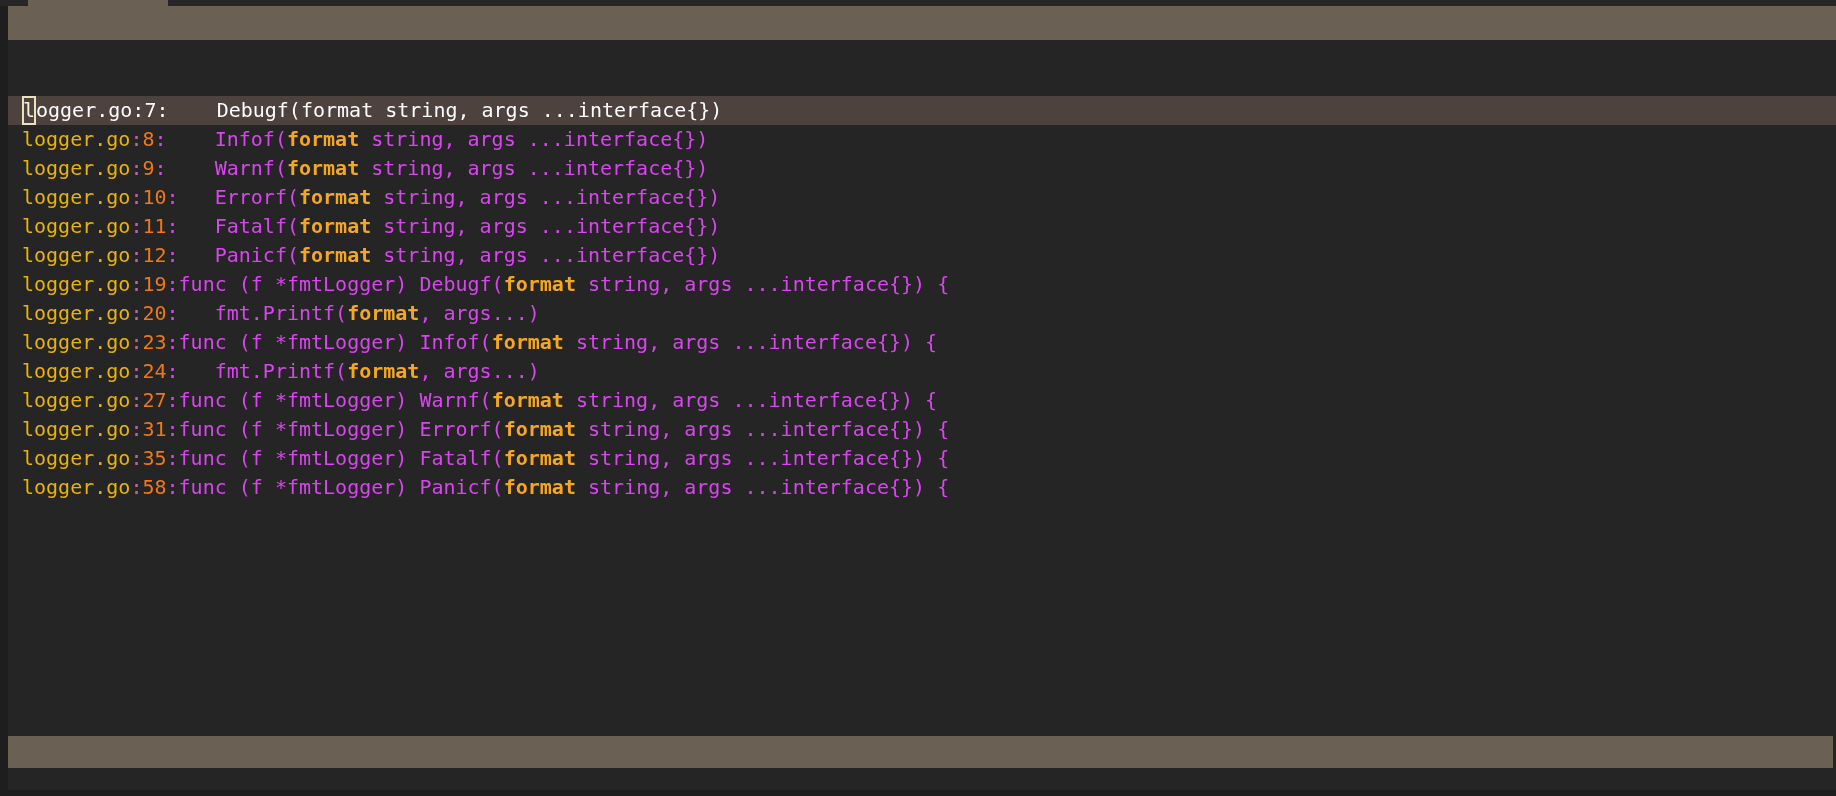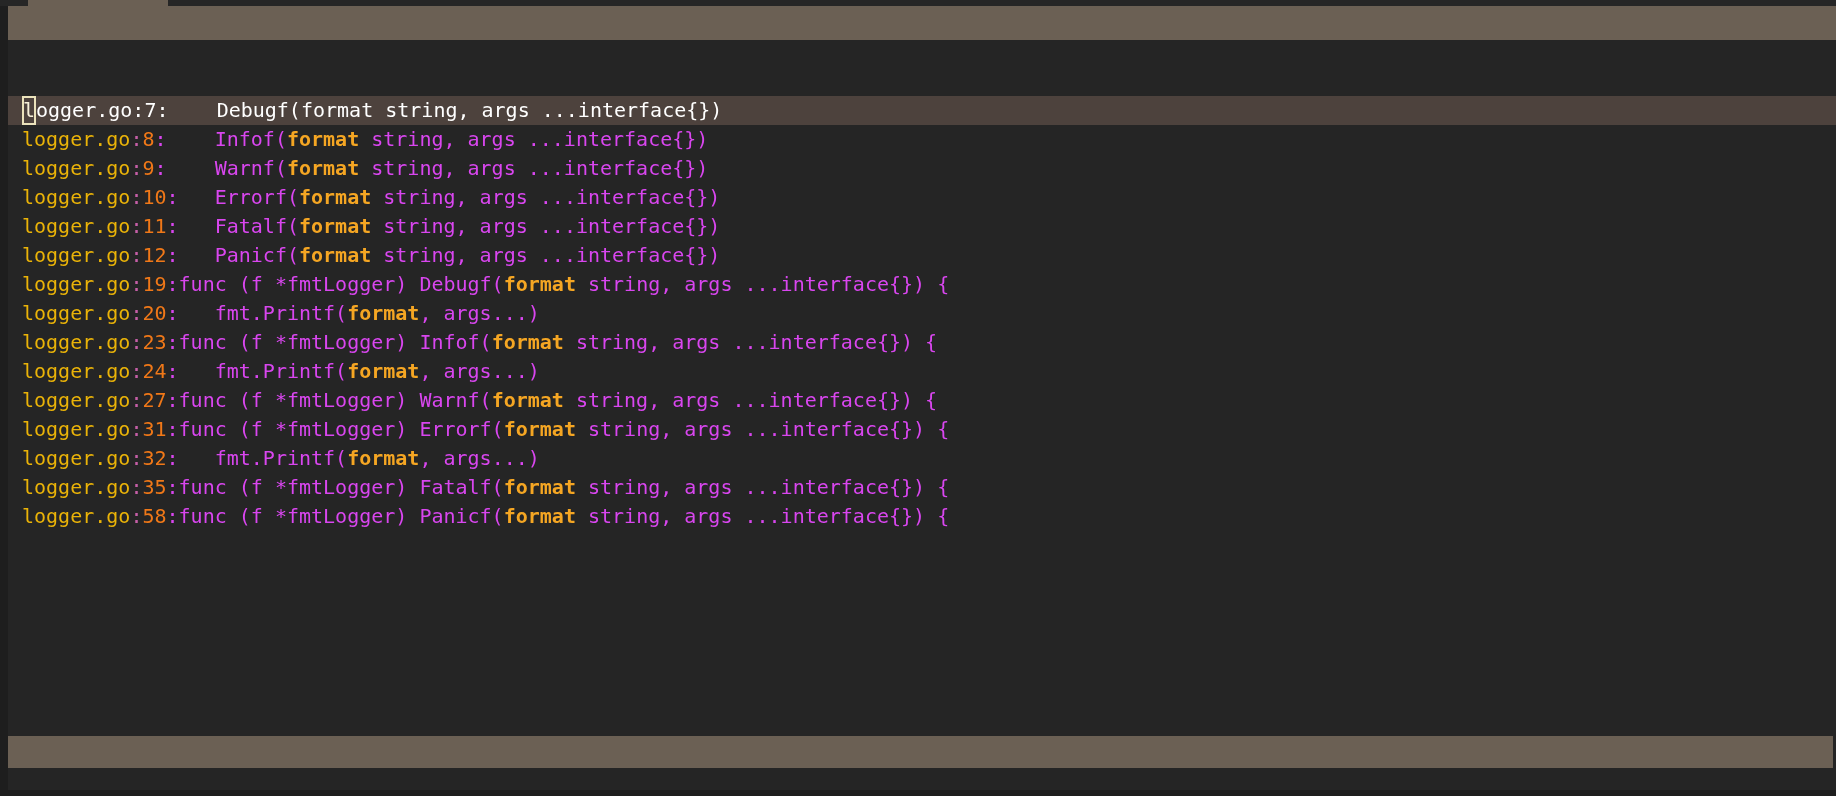--- a/index.html
+++ b/index.html
@@ -181,21 +181,20 @@
       <div class="result-row"><span class="file">logger.go</span><span class="colon">:</span><span class="lineno">9</span><span class="code">:    Warnf(</span><span class="match">format</span><span class="code"> string, args ...interface{})</span></div>
       <div class="result-row"><span class="file">logger.go</span><span class="colon">:</span><span class="lineno">10</span><span class="code">:   Errorf(</span><span class="match">format</span><span class="code"> string, args ...interface{})</span></div>
       <div class="result-row"><span class="file">logger.go</span><span class="colon">:</span><span class="lineno">11</span><span class="code">:   Fatalf(</span><span class="match">format</span><span class="code"> string, args ...interface{})</span></div>
       <div class="result-row"><span class="file">logger.go</span><span class="colon">:</span><span class="lineno">12</span><span class="code">:   Panicf(</span><span class="match">format</span><span class="code"> string, args ...interface{})</span></div>
       <div class="result-row"><span class="file">logger.go</span><span class="colon">:</span><span class="lineno">19</span><span class="code">:func (f *fmtLogger) Debugf(</span><span class="match">format</span><span class="code"> string, args ...interface{}) {</span></div>
       <div class="result-row"><span class="file">logger.go</span><span class="colon">:</span><span class="lineno">20</span><span class="code">:   fmt.Printf(</span><span class="match">format</span><span class="code">, args...)</span></div>
       <div class="result-row"><span class="file">logger.go</span><span class="colon">:</span><span class="lineno">23</span><span class="code">:func (f *fmtLogger) Infof(</span><span class="match">format</span><span class="code"> string, args ...interface{}) {</span></div>
       <div class="result-row"><span class="file">logger.go</span><span class="colon">:</span><span class="lineno">24</span><span class="code">:   fmt.Printf(</span><span class="match">format</span><span class="code">, args...)</span></div>
       <div class="result-row"><span class="file">logger.go</span><span class="colon">:</span><span class="lineno">27</span><span class="code">:func (f *fmtLogger) Warnf(</span><span class="match">format</span><span class="code"> string, args ...interface{}) {</span></div>
       <div class="result-row"><span class="file">logger.go</span><span class="colon">:</span><span class="lineno">31</span><span class="code">:func (f *fmtLogger) Errorf(</span><span class="match">format</span><span class="code"> string, args ...interface{}) {</span></div>
-      <div class="result-row"><span class="file">logger.go</span><span class="colon">:</span><span class="lineno">32</span><span class="code">:   fmt.Printf(</span><span class="match">format</span><span class="code">, args...)</span></div>
       <div class="result-row"><span class="file">logger.go</span><span class="colon">:</span><span class="lineno">35</span><span class="code">:func (f *fmtLogger) Fatalf(</span><span class="match">format</span><span class="code"> string, args ...interface{}) {</span></div>
       <div class="result-row"><span class="file">logger.go</span><span class="colon">:</span><span class="lineno">58</span><span class="code">:func (f *fmtLogger) Panicf(</span><span class="match">format</span><span class="code"> string, args ...interface{}) {</span></div>
     </div>
 
   <div class="modeline-bottom">
     
   </div>
 
   <div class="minibuffer">
     <span class="prompt-label">pattern: </span><span class="prompt-value">format</span>

